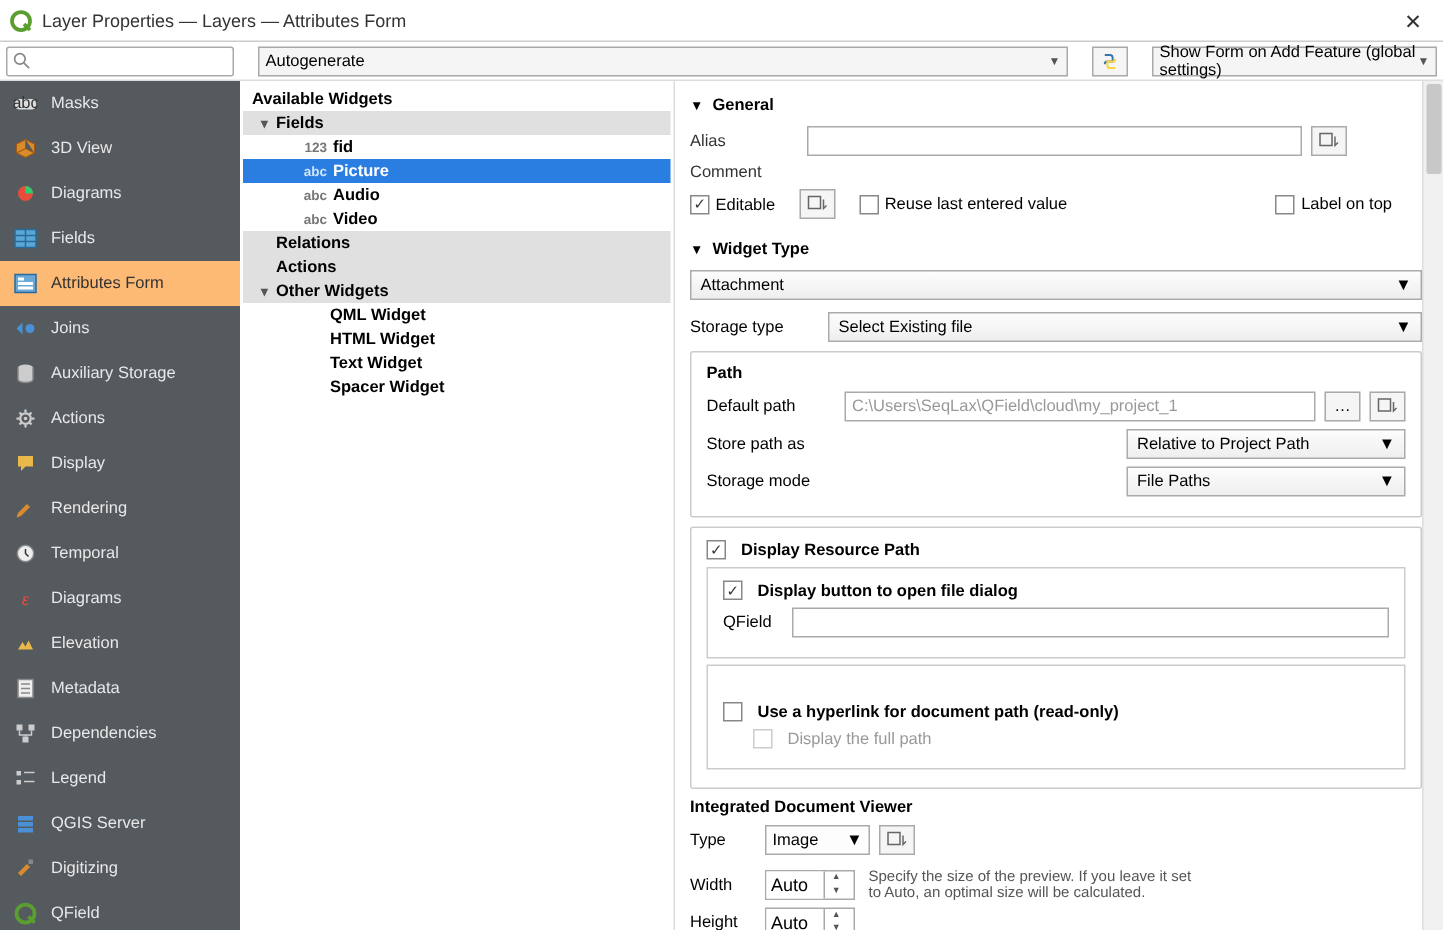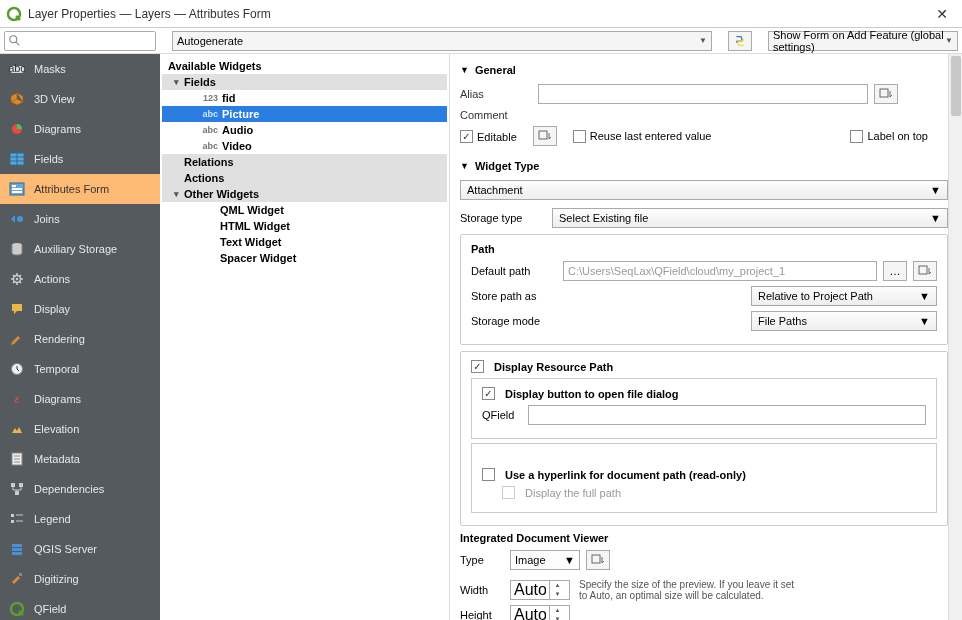--- a/index.html
+++ b/index.html
@@ -45,21 +45,21 @@
 .section-hdr .tri { font-size: 9px; }
 .form-row { display: flex; align-items: center; margin: 5px 0; gap: 6px; }
 .lbl { width: 72px; color: #333; }
 .txt { height: 20px; border: 1px solid #aaa; background: #fff; flex: 1; padding: 0 4px; }
 .iconbtn { width: 24px; height: 20px; border: 1px solid #aaa; background: #f5f5f5; display: flex; align-items: center; justify-content: center; }
 .chk { width: 13px; height: 13px; border: 1px solid #888; background: #fff; display: inline-flex; align-items: center; justify-content: center; margin-right: 4px; }
 .chk.checked::after { content: "✓"; font-size: 10px; color: #333; }
 .combo-wide { flex: 1; height: 20px; border: 1px solid #aaa; background: linear-gradient(#fdfdfd,#eee); display: flex; align-items: center; padding: 0 6px; }
 .combo-small { width: 70px; height: 20px; border: 1px solid #aaa; background: #fdfdfd; display: flex; align-items: center; padding: 0 4px; }
 .spinner { width: 60px; height: 20px; border: 1px solid #aaa; display: flex; align-items: center; }
-.spinner input { border: none; width: 38px; padding: 0 3px; height: 18px; font-size: 16px; }
+.spinner input { border: none; width: 38px; padding: 0 3px; height: 18px; font-size: 12px; }
 .spinner .spins { width: 16px; display: flex; flex-direction: column; border-left: 1px solid #aaa; }
 .spinner .spins div { height: 9px; font-size: 6px; text-align: center; line-height: 8px; color: #555; }
 
 .group-box { border: 1px solid #ccc; border-radius: 2px; padding: 8px 10px; margin: 6px 0; }
 .group-title { font-weight: bold; margin-bottom: 6px; }
 .nested { border: 1px solid #ccc; padding: 8px 10px; margin: 4px 0; }
 .disabled { color: #999; }
 .small-note { color: #555; font-size: 10px; margin-left: 1px; }
 
 .combo-half { width: 186px; height: 20px; border: 1px solid #aaa; background: linear-gradient(#fdfdfd,#eee); display: flex; align-items: center; padding: 0 6px; }

